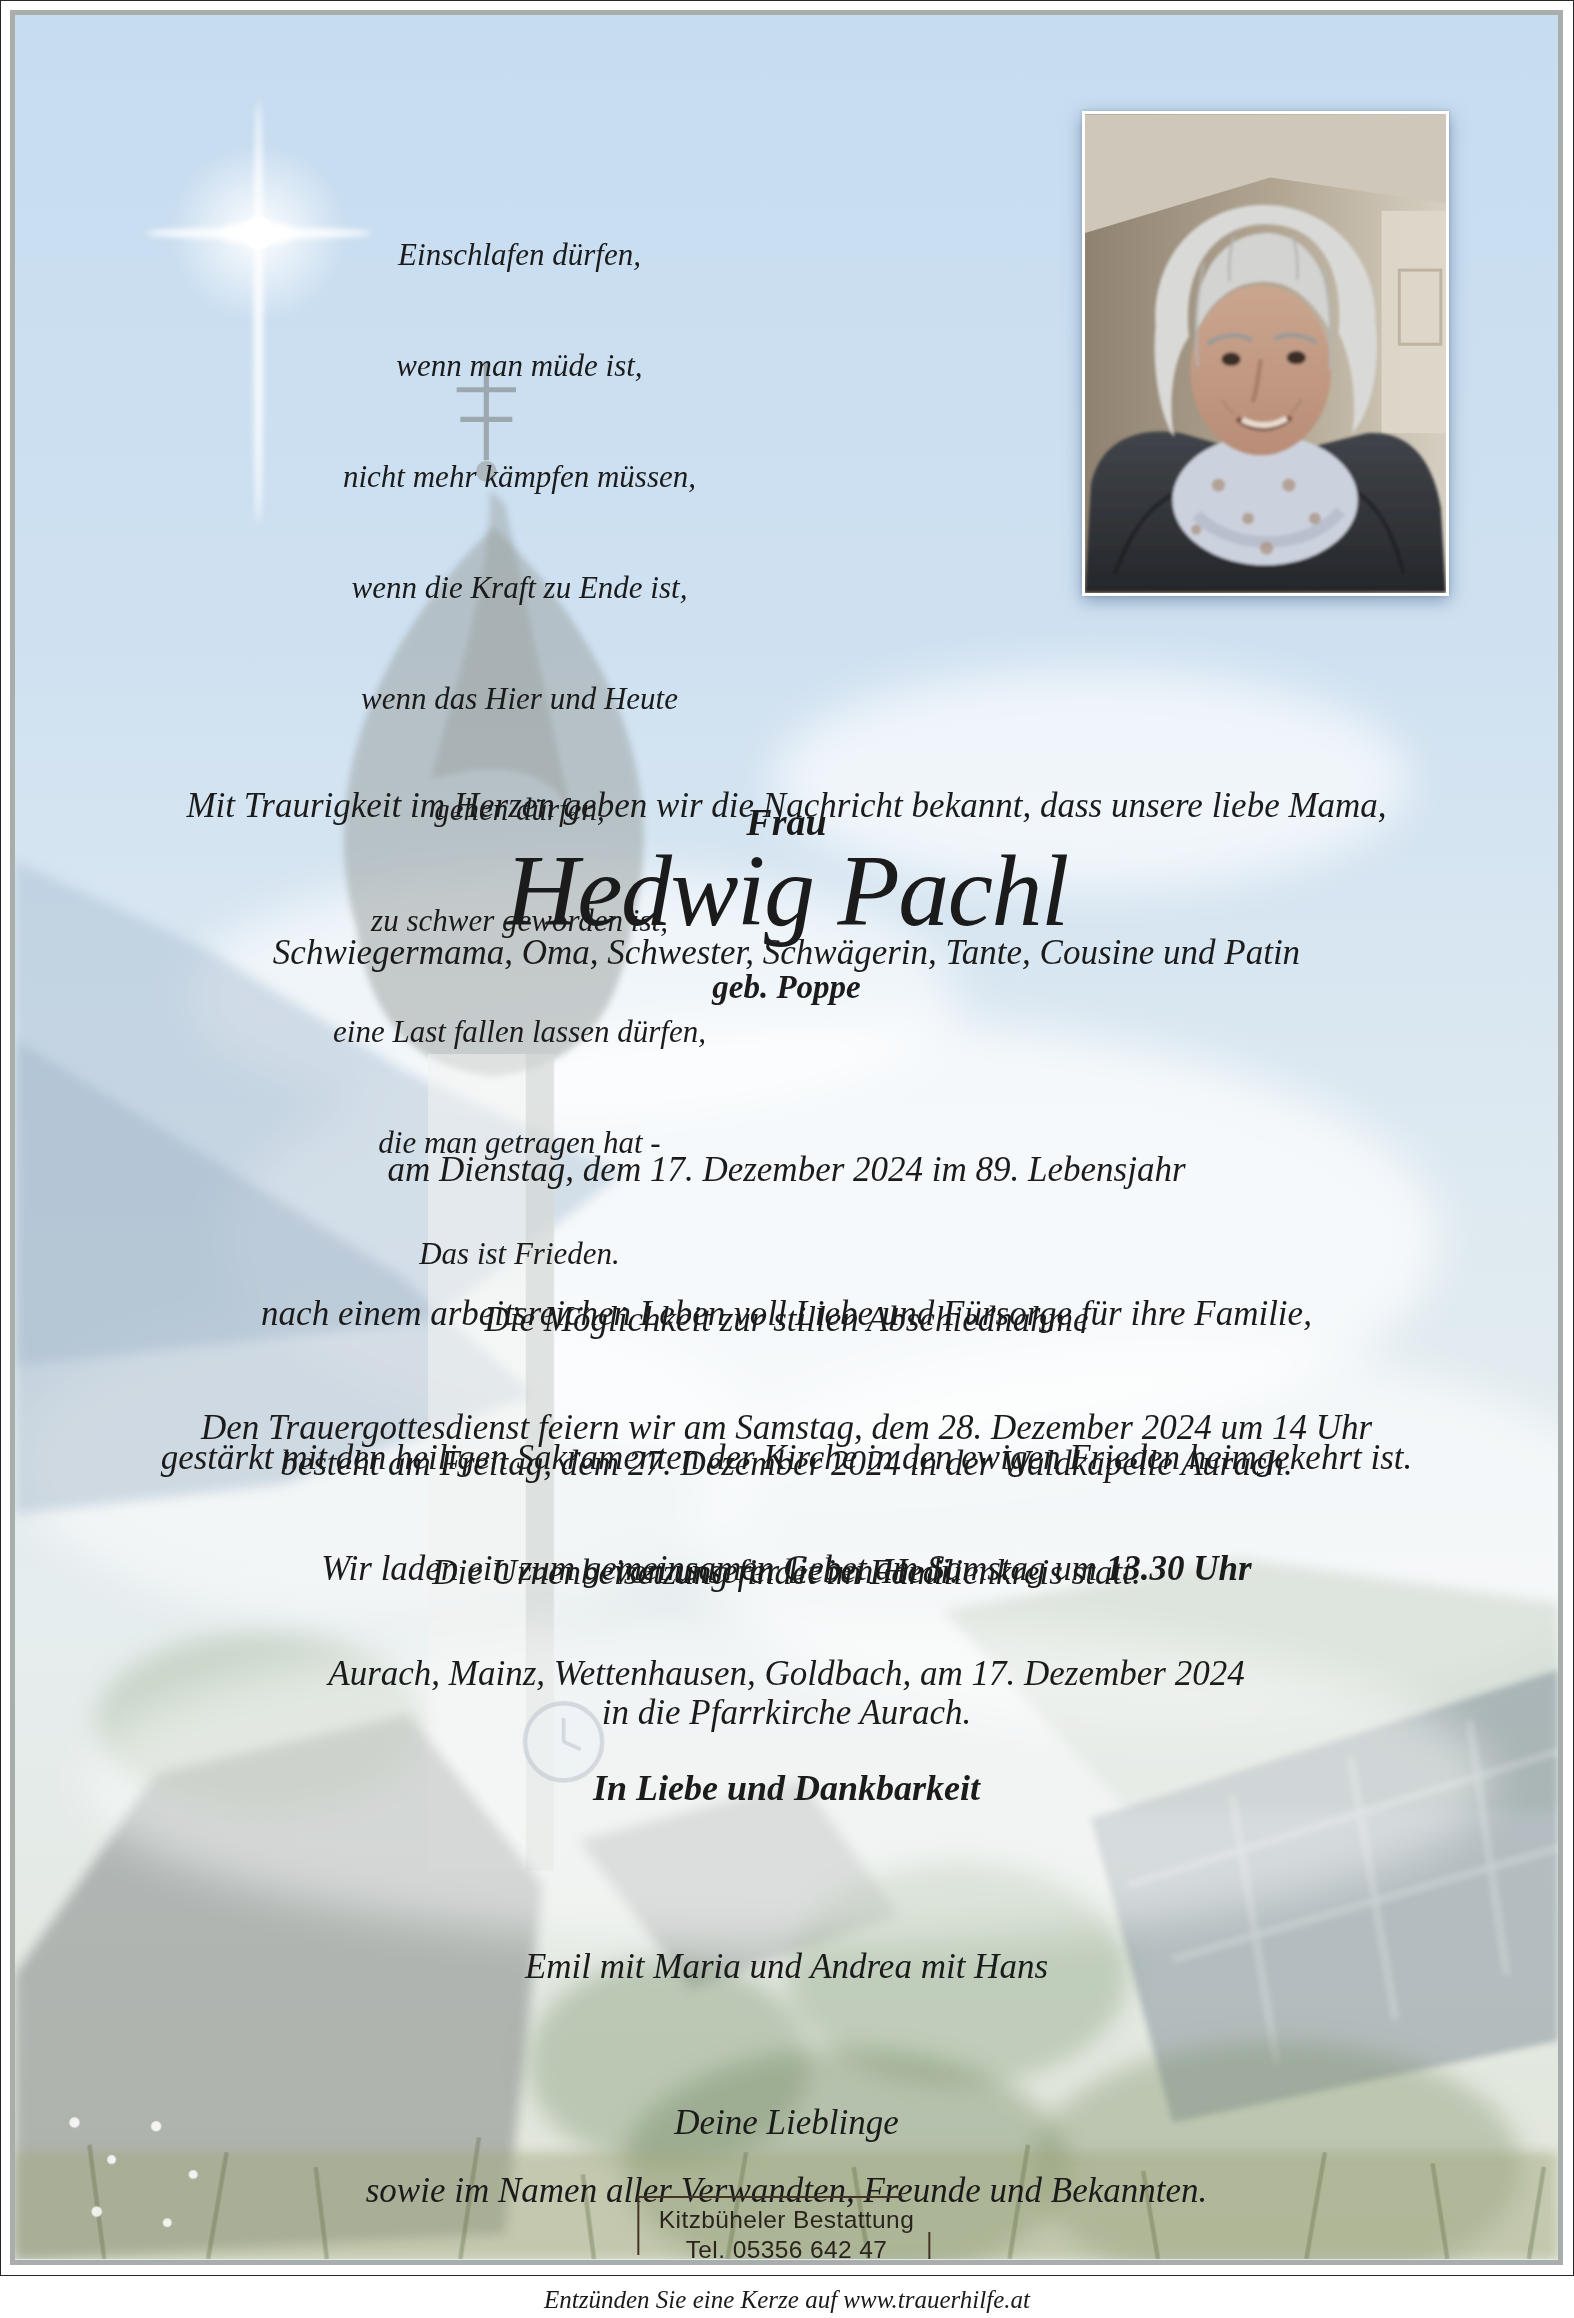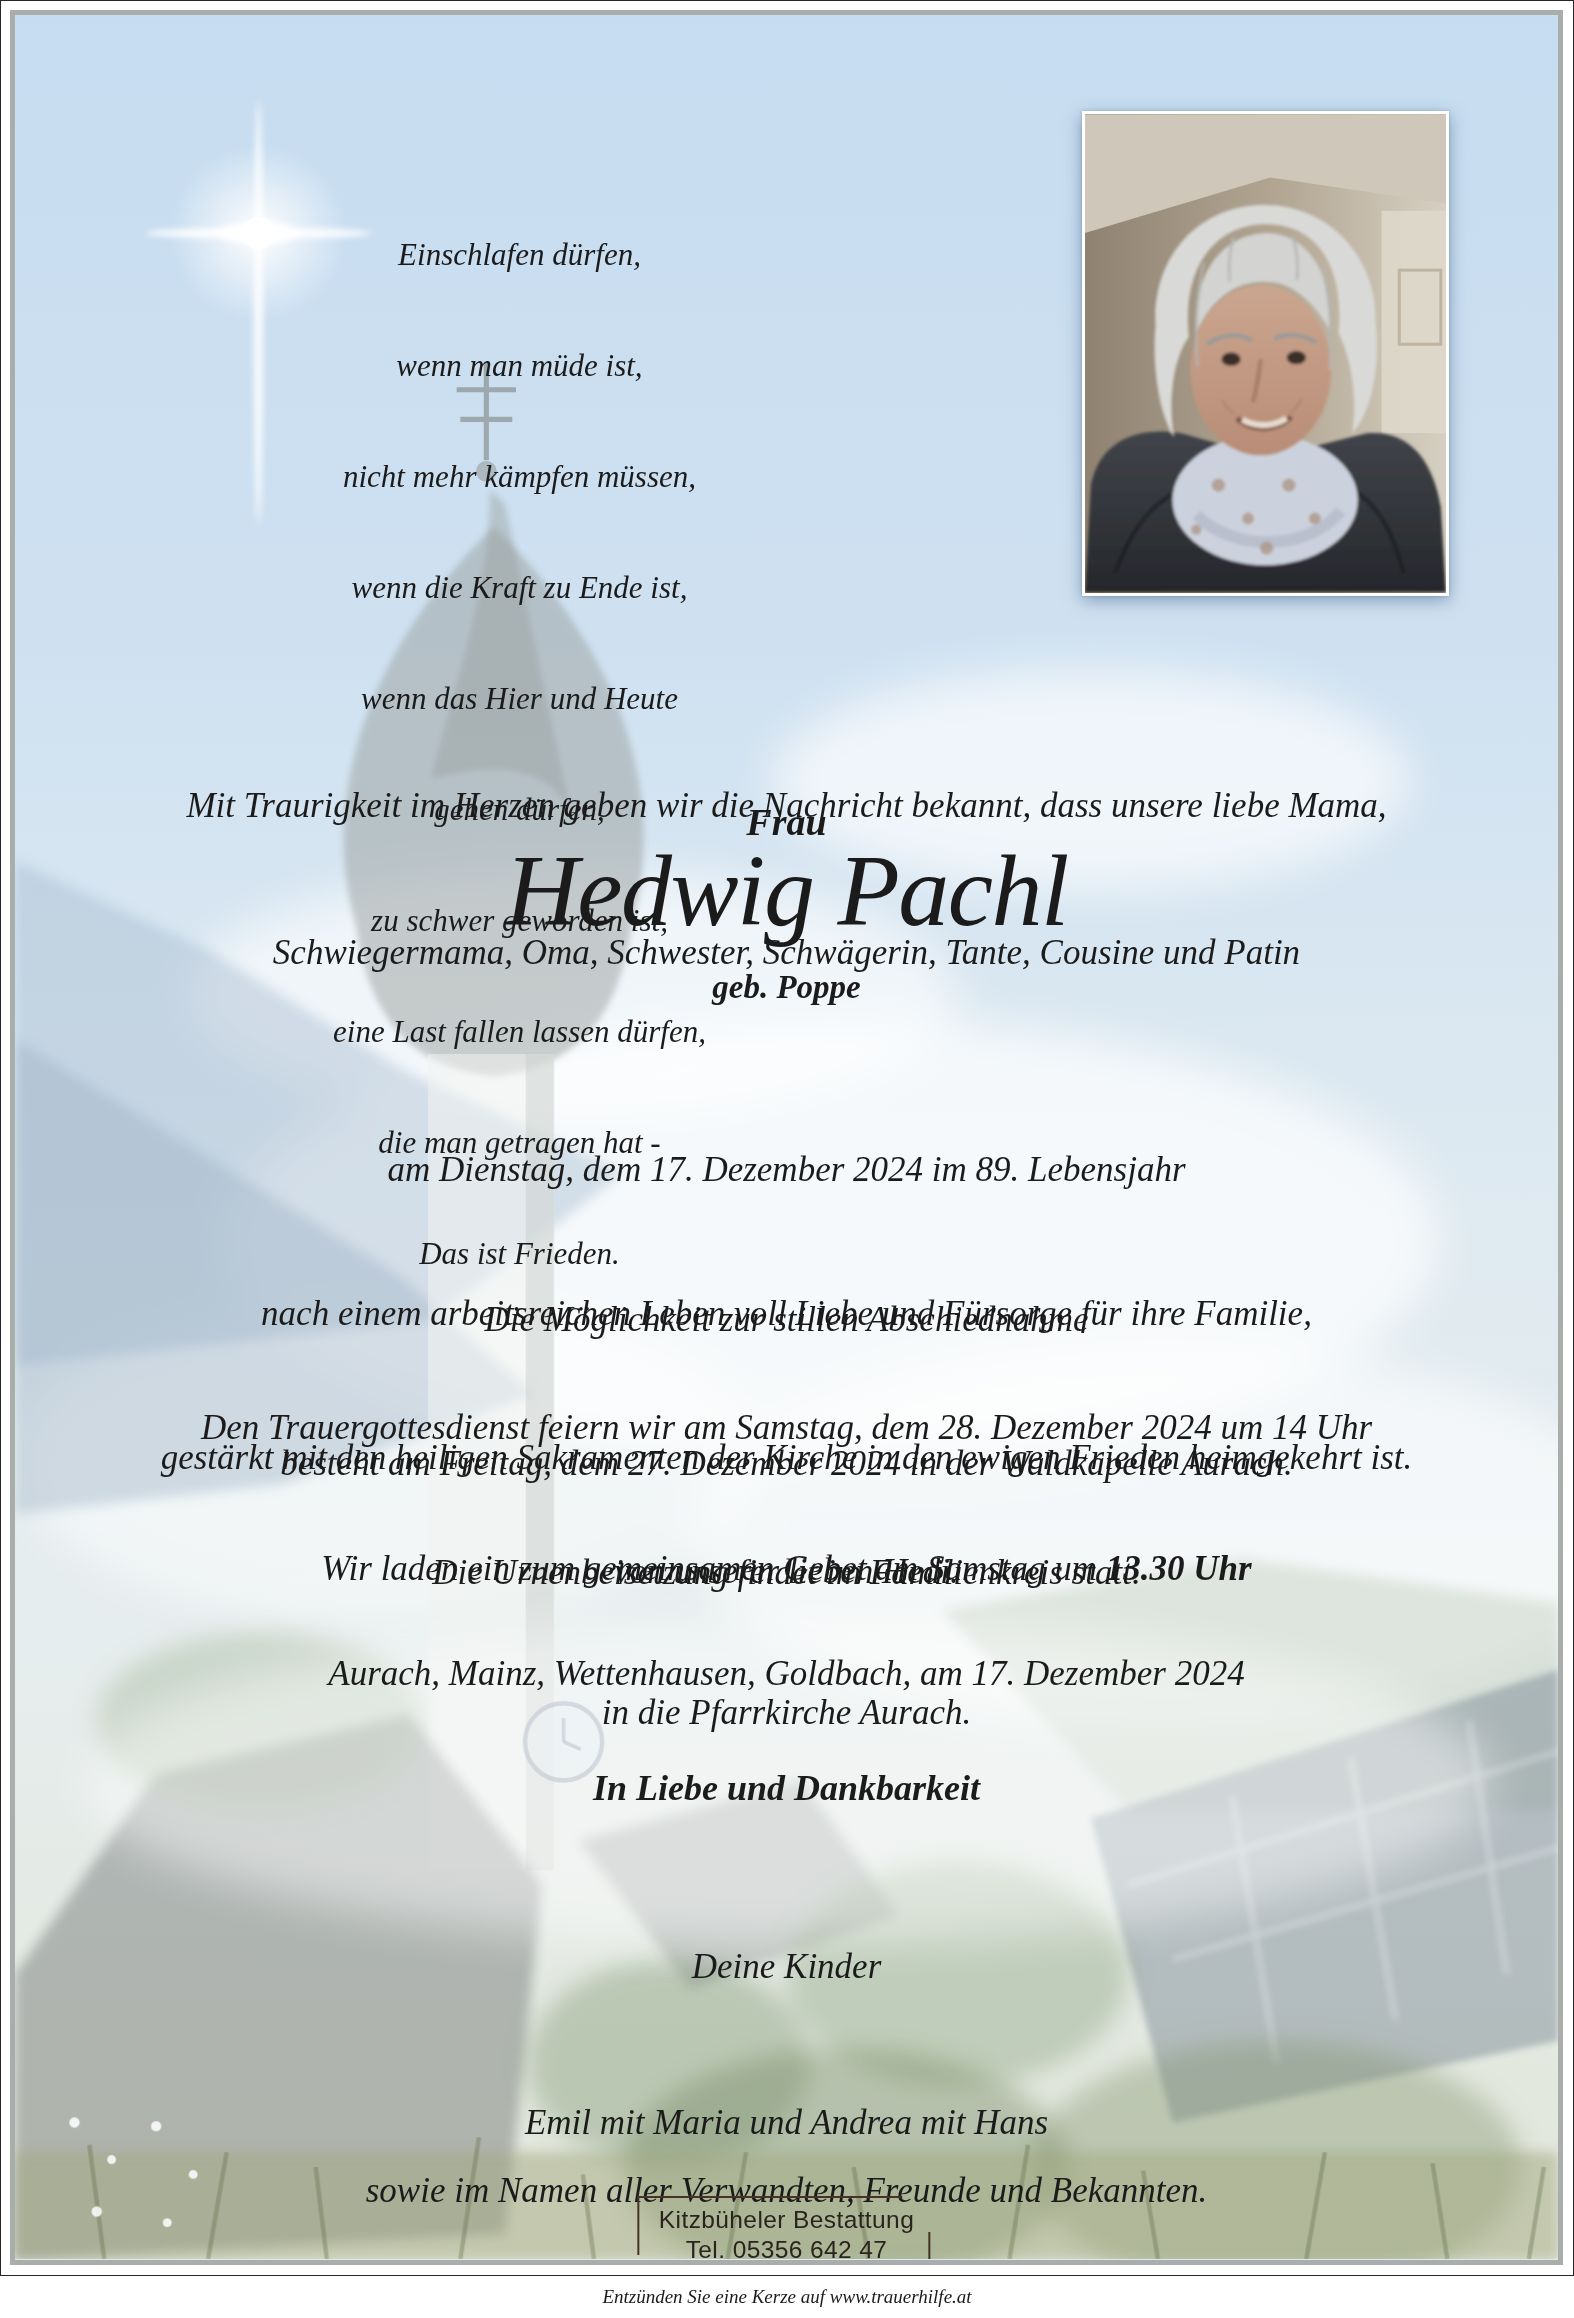--- a/index.html
+++ b/index.html
@@ -59,21 +59,21 @@
   .logo::after {
     content:""; position:absolute; right:6px; bottom:0; width:32%; height:52%;
     border-right:2.2px solid #453326; border-bottom:2.2px solid #453326;
   }
 
   .site-footer {
     position:absolute; left:0; top:2276px; width:1574px; height:43px;
     background:#ffffff; text-align:center;
   }
   .site-footer .ft {
-    display:inline-block; margin-top:10.4px; font-style:italic; font-size:19px; color:#1b1b1b;
+    display:inline-block; margin-top:10.4px; font-style:italic; font-size:25px; color:#1b1b1b;
     font-family:"Liberation Serif", serif;
     text-align:right;
   }
 </style>
 </head>
 <body>
 
 <div class="page">
   <div class="card">
     <div class="frame">
@@ -311,21 +311,20 @@
           <div>in die Pfarrkirche Aurach.</div>
         </div>
 
         <div class="txt block65 burial">Die Urnenbeisetzung findet im Familienkreis statt.</div>
 
         <div class="txt block65 dateline">Aurach, Mainz, Wettenhausen, Goldbach, am 17. Dezember 2024</div>
 
         <div class="txt closing">In Liebe und Dankbarkeit</div>
 
         <div class="txt family">
-          <div>Deine Kinder</div>
           <div>Emil mit Maria und Andrea mit Hans</div>
           <div>Deine Lieblinge</div>
           
           
           
         </div>
 
         <div class="txt sowie">sowie im Namen aller Verwandten, Freunde und Bekannten.</div>
 
         <div class="logo">

